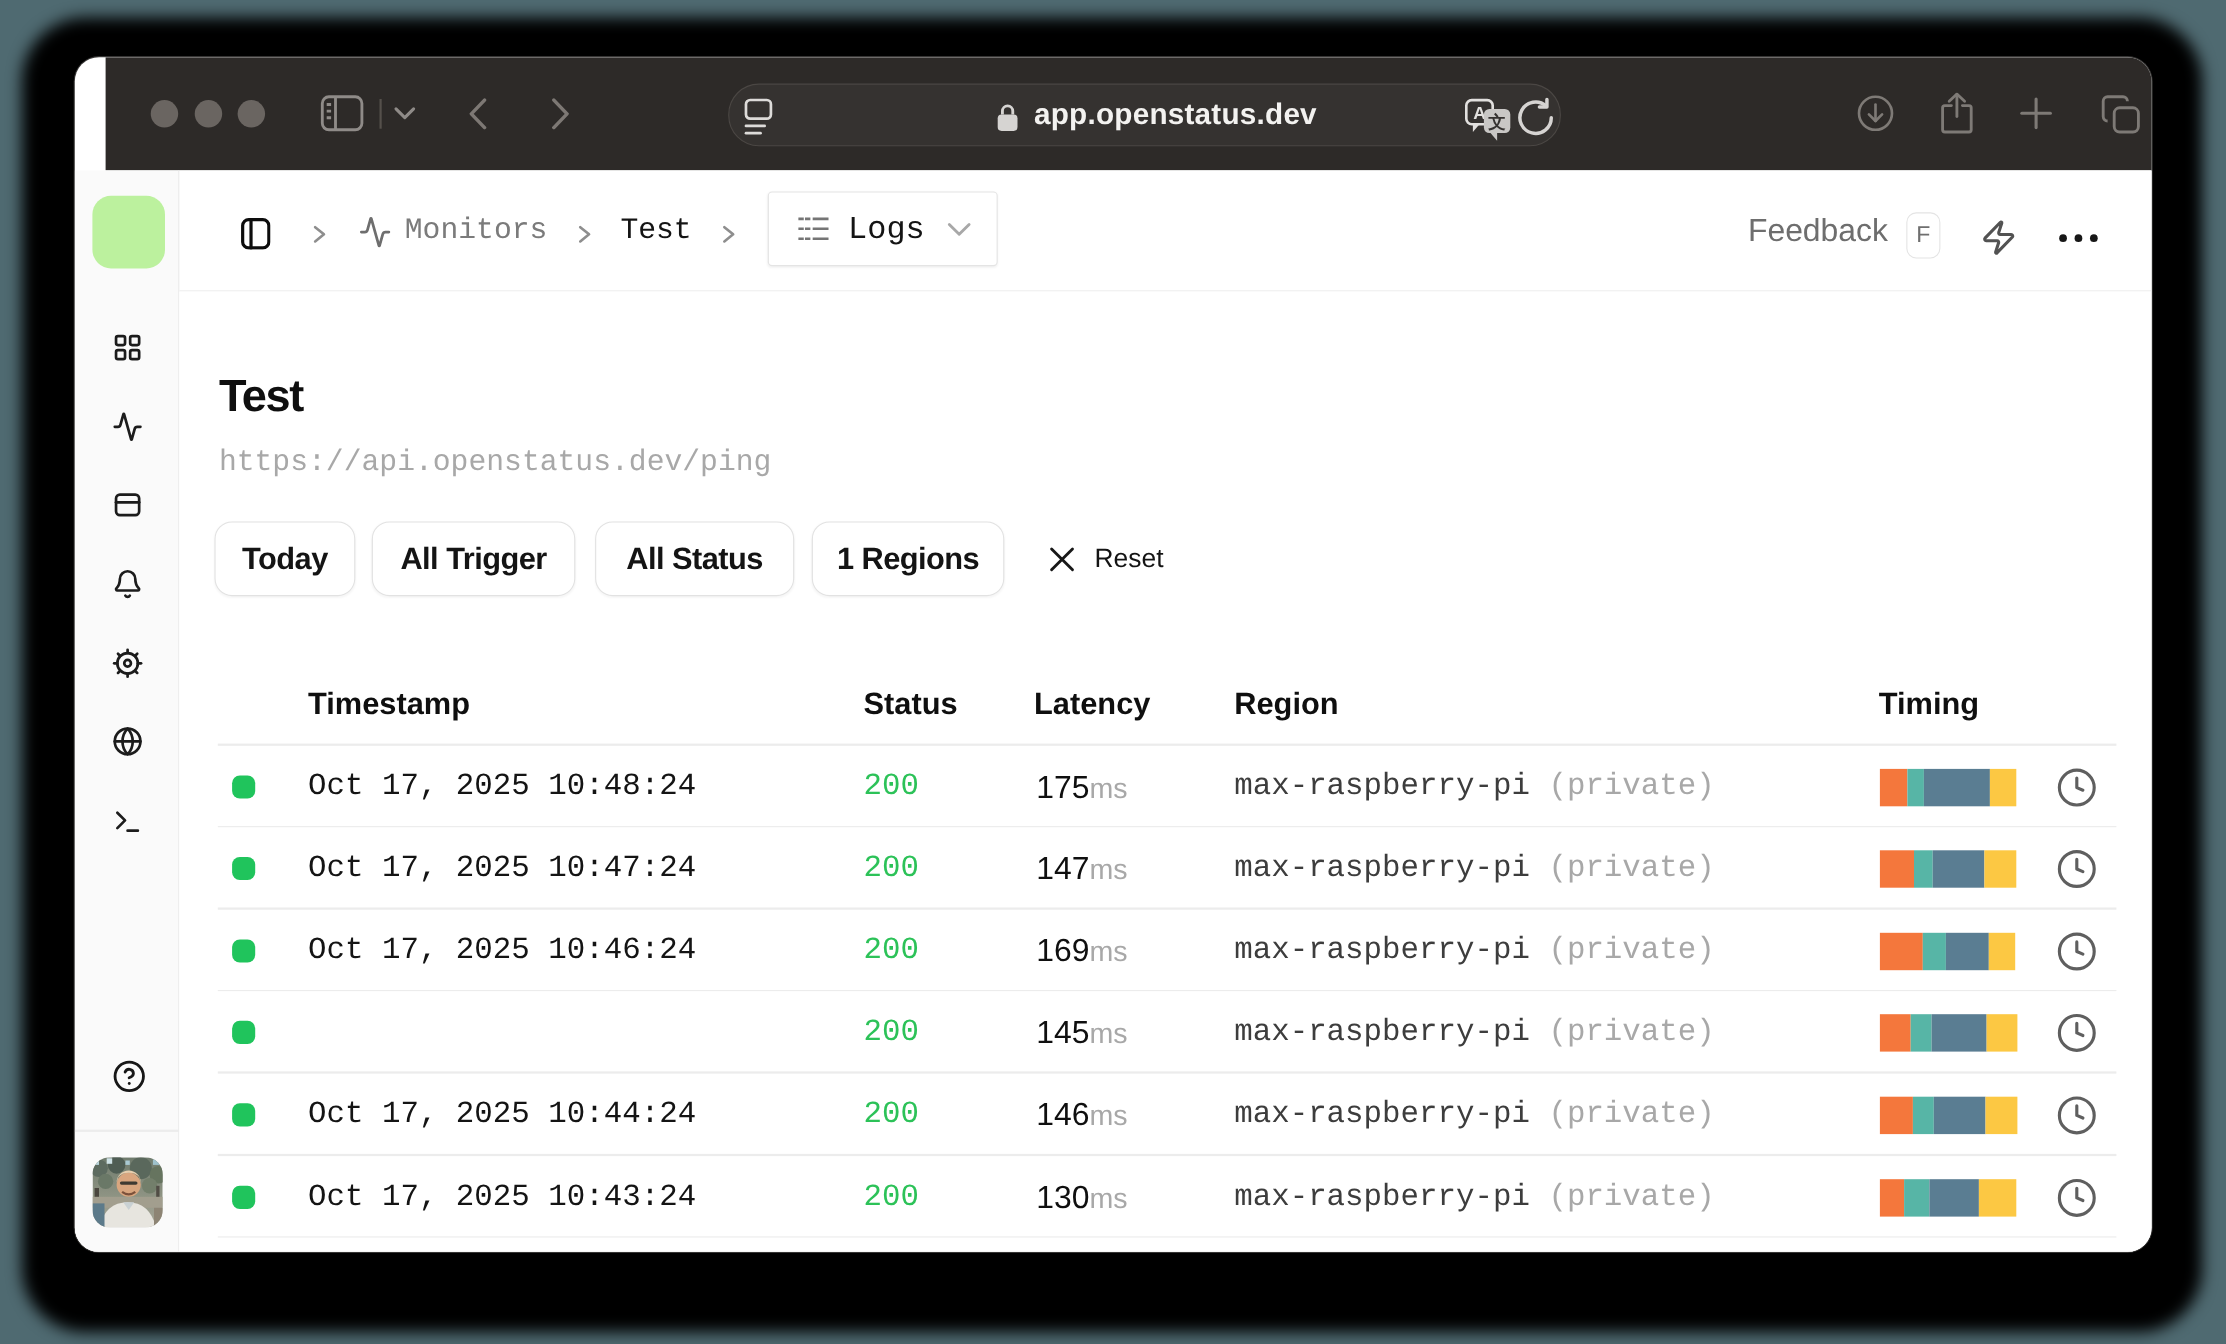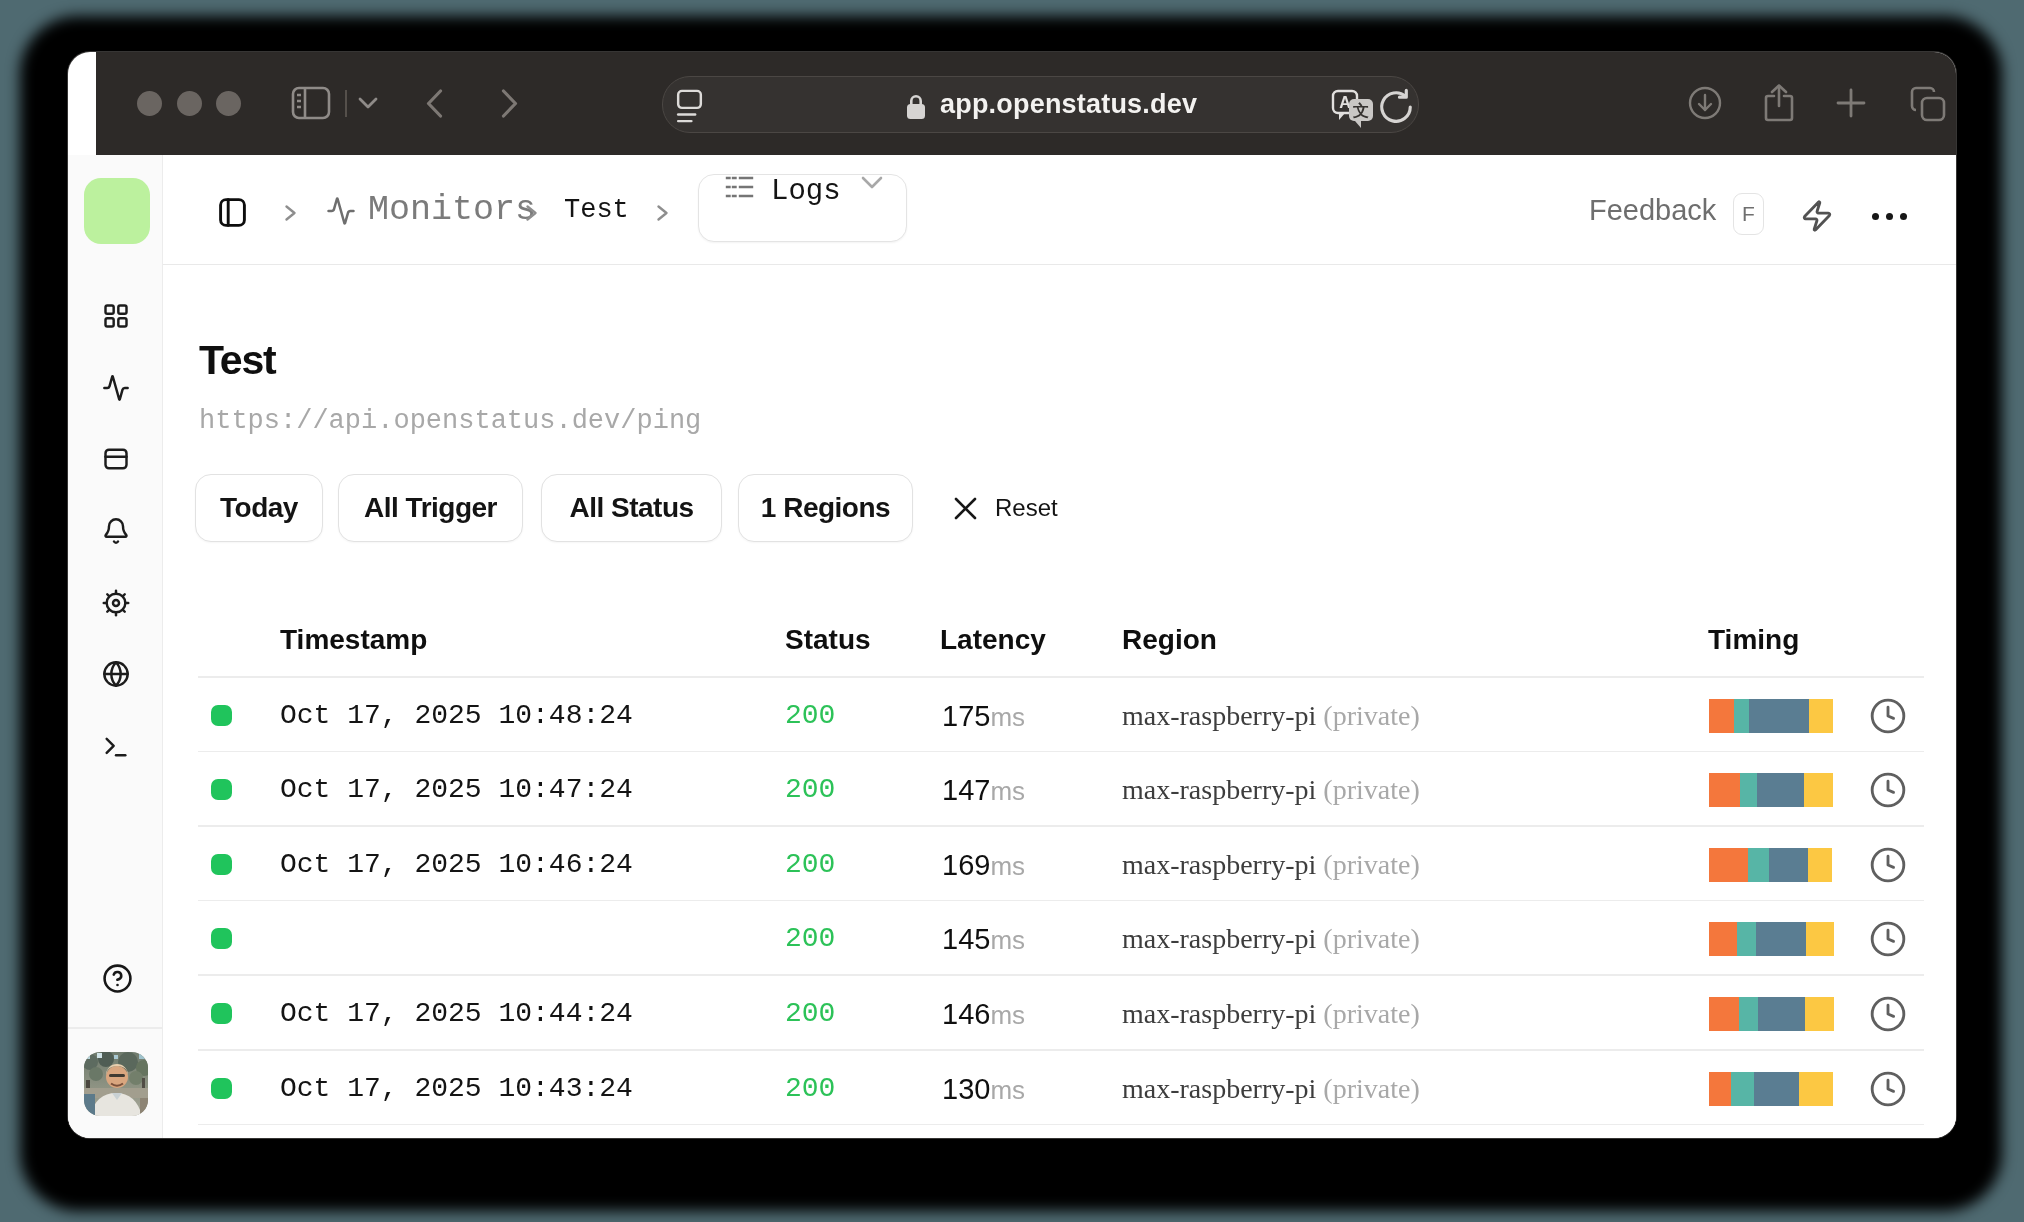--- a/index.html
+++ b/index.html
@@ -16,38 +16,38 @@
   
   .app { position:absolute; left:0; top:103px; width:1888px; height:983px; background:#fff; }
   .sidebar { position:absolute; left:0; top:0; width:95px; height:983px; background:#fafafa; border-right:1.5px solid #ececec; }
   .logo { position:absolute; left:16px; top:23px; width:66px; height:66px; border-radius:17px; background:#bcf19e; }
   .sicon { position:absolute; left:34px; }
   .sidesep { position:absolute; left:0; top:872px; width:95px; height:1.5px; background:#ececec; }
   .avatar { position:absolute; left:16px; top:897px; width:64px; height:64px; border-radius:16px; overflow:hidden; }
   
   .hdr { position:absolute; left:95px; top:0; width:1793px; height:110px; border-bottom:1.5px solid #e9e9e9; background:#fff; }
   .crumb { position:absolute; top:0; height:110px; display:flex; align-items:center; }
-  .logsbtn { position:absolute; left:535px; top:19px; width:209px; height:68px; border:1.5px solid #e4e4e4; border-radius:16px; background:#fff; box-shadow:0 1px 2px rgba(0,0,0,.05); display:flex; padding-left:26px; }
+  .logsbtn { position:absolute; left:535px; top:19px; width:209px; height:68px; border:1.5px solid #e4e4e4; border-radius:4px; background:#fff; box-shadow:0 1px 2px rgba(0,0,0,.05); display:flex; align-items:center; padding-left:26px; }
   
   .main { position:absolute; left:95px; top:110px; width:1793px; height:873px; background:#fff; }
   .h1 { position:absolute; left:36px; top:72px; font-size:41px; font-weight:700; color:#0f0f0f; letter-spacing:-1.2px; }
   .url { position:absolute; left:36px; top:138px; line-height:36px; font-size:27px; color:#a8a8a8; }
   .filters { position:absolute; left:32px; top:209px; height:68px; display:flex; }
   .fbtn { height:68px; border:1.5px solid #e2e2e2; border-radius:16px; background:#fff; display:flex; align-items:center; justify-content:center; font-size:28px; font-weight:700; letter-spacing:-0.5px; color:#141414; box-shadow:0 1px 2px rgba(0,0,0,.04); }
   .reset { display:flex; align-items:center; gap:16px; margin-left:39px; font-size:24px; font-weight:400; color:#141414; }
   
   .thead { position:absolute; font-size:28px; font-weight:700; color:#0f0f0f; top:361px; line-height:28px; }
   .tline { position:absolute; left:35px; width:1726px; height:1.5px; background:#ececec; }
   .row { position:absolute; left:0; width:1793px; height:74px; }
   .sq { position:absolute; left:48px; top:26px; width:21px; height:21px; border-radius:7px; background:#20c45c; }
   .ts { position:absolute; left:117px; top:0; line-height:74px; font-size:28px; color:#141414; }
   .st { position:absolute; left:622px; top:0; line-height:74px; font-size:28px; color:#2cc258; }
   .lat { position:absolute; left:779px; top:0; line-height:74px; font-size:29px; font-weight:500; color:#0f0f0f; }
   .lat span { font-size:26px; font-weight:400; color:#a8a8a8; }
-  .reg { position:absolute; left:959px; top:0; line-height:74px; font-size:28px; color:#3d3d3d;font-family:Liberation Serif, serif; }
+  .reg { position:absolute; left:959px; top:0; line-height:74px; font-size:28px; color:#3d3d3d; }
   .reg span { color:#a8a8a8; }
   .bar { position:absolute; left:1546px; top:20px; height:34px; display:flex; }
   .clk { position:absolute; left:1706px; top:18px; }
   .c1{background:#f4773c}.c2{background:#57b5a6}.c3{background:#5a7d92}.c4{background:#fcc843}
 </style>
 </head>
 <body>
 <div class="plate"></div>
 <div class="win">
   <div class="chrome">
@@ -128,21 +128,21 @@
       <svg class="cicon" style="left:56px;top:43px" width="27" height="29" viewBox="0 0 27 29" fill="none" stroke="#0d0d0d" stroke-width="2.9" stroke-linecap="round" stroke-linejoin="round">
         <rect x="1.6" y="1.6" width="23.8" height="25.8" rx="5.5"></rect>
           <line x1="9.2" y1="1.6" x2="9.2" y2="27.4"></line>
       </svg>
       <svg class="cicon" style="left:121px;top:49px" width="13" height="18" viewBox="0 0 13 18" fill="none" stroke="#8e8e8e" stroke-width="2.4" stroke-linecap="round" stroke-linejoin="round">
         <polyline points="2.5,2.5 10.5,9 2.5,15.5"></polyline>
       </svg>
       <svg class="cicon" style="left:163px;top:41px" width="30" height="30" viewBox="0 0 24 24" fill="none" stroke="#6e6e6e" stroke-width="2" stroke-linecap="round" stroke-linejoin="round">
         <path d="M22 12h-2.48a2 2 0 0 0-1.93 1.46l-2.35 8.36a.25.25 0 0 1-.48 0L9.24 2.18a.25.25 0 0 0-.48 0l-2.35 8.36A2 2 0 0 1 4.48 12H2"></path>
       </svg>
-      <div class="crumb mono" style="left:205px;font-size:35px;color:#7b7b7b;">Monitors</div>
+      <div class="crumb mono" style="left:205px;font-size:27px;color:#7b7b7b;">Monitors</div>
       <svg class="cicon" style="left:362px;top:49px" width="13" height="18" viewBox="0 0 13 18" fill="none" stroke="#8e8e8e" stroke-width="2.4" stroke-linecap="round" stroke-linejoin="round">
         <polyline points="2.5,2.5 10.5,9 2.5,15.5"></polyline>
       </svg>
       <div class="crumb mono" style="left:401px;font-size:27px;color:#141414;">Test</div>
       <svg class="cicon" style="left:493px;top:49px" width="13" height="18" viewBox="0 0 13 18" fill="none" stroke="#8e8e8e" stroke-width="2.4" stroke-linecap="round" stroke-linejoin="round">
         <polyline points="2.5,2.5 10.5,9 2.5,15.5"></polyline>
       </svg>
       <div class="logsbtn">
         <svg width="29" height="24" viewBox="0 0 29 24" fill="none" stroke="#757575" stroke-width="2.4" stroke-linecap="square">
           <line x1="2" y1="3" x2="4.5" y2="3"></line>

